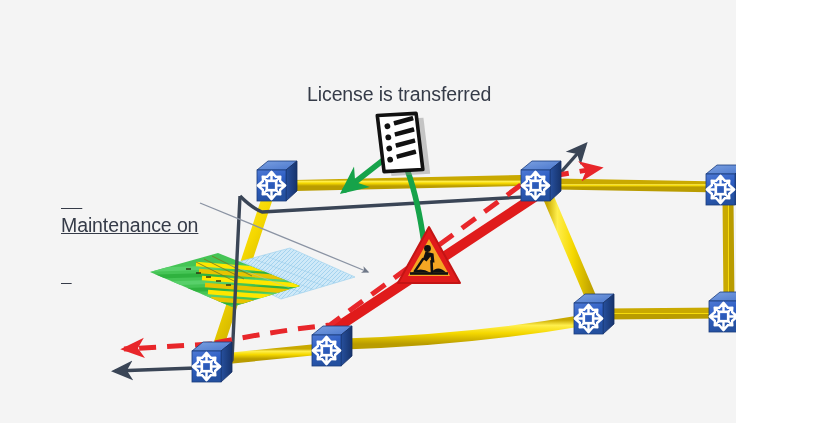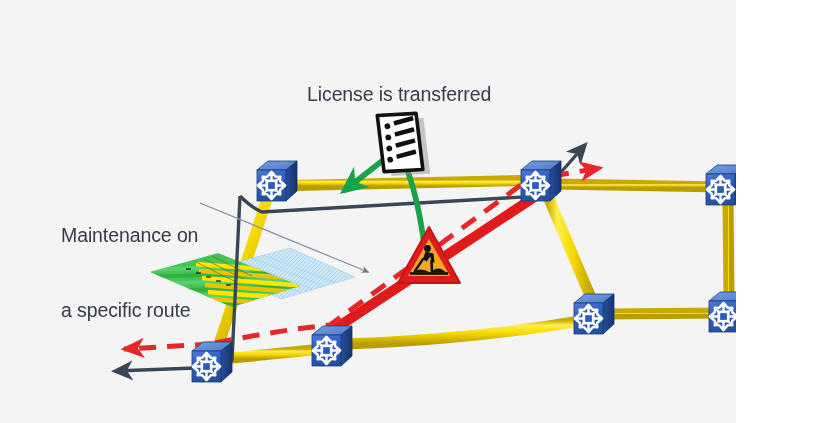--- a/index.html
+++ b/index.html
@@ -27,21 +27,21 @@
     position: absolute;
     color: #353b48;
     font-family: "Liberation Sans", sans-serif;
     font-size: 19.5px;
     line-height: 25px;
     letter-spacing: -0.1px;
     white-space: pre;
     user-select: none;
   }
   #label-license { left: 307px; top: 32px; }
-  #label-maintenance { left: 61px; top: 173px; }
+  #label-maintenance { left: 61px; top: 163px; text-decoration: underline; }
 </style>
 </head>
 <body>
 
 <div id="stage">
 
   <svg class="layer" viewBox="0 0 820 423">
     <defs>
       <linearGradient id="ylH" x1="0" y1="0" x2="0" y2="1">
         <stop offset="0%" stop-color="#c9a900"></stop>
@@ -302,16 +302,15 @@
       </g>
     </g>
   </svg>
 
   <div class="anno-text" id="label-license">
     <div>License is transferred</div>
   </div>
 
   <div class="anno-text" id="label-maintenance">
     <div>Maintenance on</div>
-    <div>a specific route</div>
   </div>
 
 </div>
 
 </body></html>

